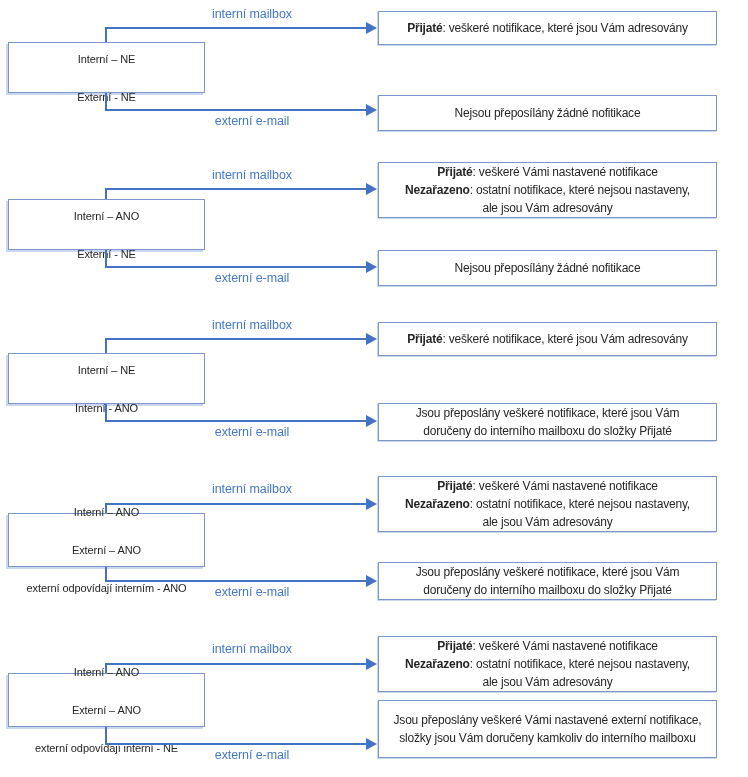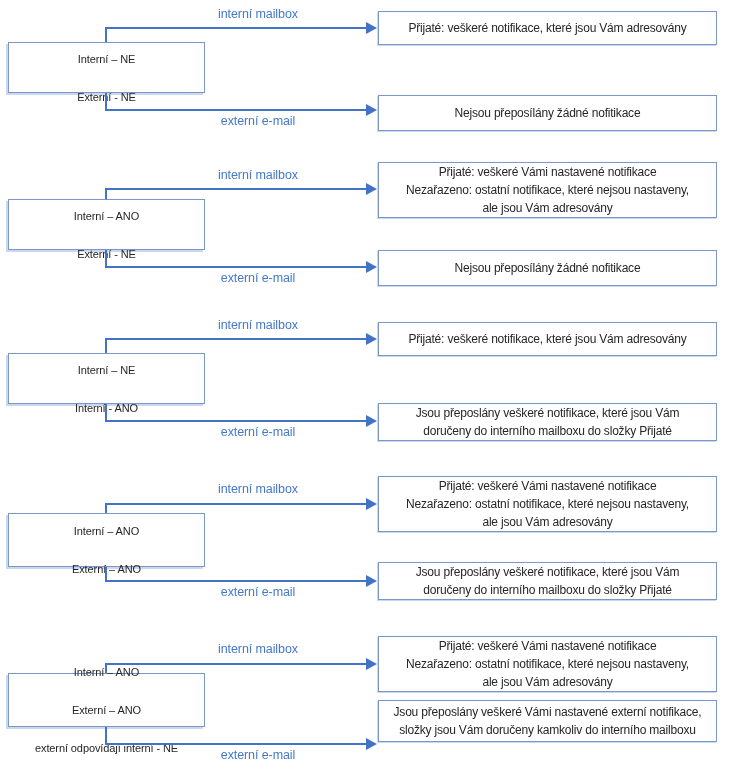--- a/index.html
+++ b/index.html
@@ -18,30 +18,30 @@
   }
   .rbox{
     position:absolute;left:378px;width:339px;box-sizing:border-box;
     border:1px solid var(--box-border,#7B96C9);
     box-shadow:-1px 1px 0 var(--box-shadow,#CBD7EE);
     background:#fff;
     display:flex;flex-direction:column;justify-content:center;align-items:center;
   }
   .sl{font-size:11px;line-height:18px;white-space:nowrap;text-align:center;margin-top:20px;}
   .tl{font-size:12px;line-height:18px;white-space:nowrap;text-align:center;letter-spacing:-0.2px;}
-  .tl b{font-weight:400;}
+  .tl b{font-weight:700;}
   .hline{position:absolute;left:105px;width:261px;height:2px;background:var(--accent-line,#4472C4);}
   .vline{position:absolute;left:105px;width:2px;background:var(--accent-line,#4472C4);}
   .ahead{
     position:absolute;left:366px;width:0;height:0;
     border-top:6px solid transparent;border-bottom:6px solid transparent;
     border-left:11px solid var(--accent-line,#4472C4);
   }
   .label{
-    position:absolute;left:150px;width:216px;text-align:center;
+    position:absolute;left:144px;width:216px;text-align:center;
     font-size:12.5px;line-height:16px;color:var(--label-text,#4579CB);white-space:nowrap;
   }
 </style>
 </head>
 <body>
 
 <div class="canvas">
 
   
   <div style="display:contents">
@@ -119,20 +119,21 @@
     <div class="vline" style="top:504px;height:9px"></div>
     <div class="ahead" style="top:498px"></div>
     <div class="rbox" style="top:476px;height:56px">
       <div class="tl"><b>Přijaté</b><span>: veškeré Vámi nastavené notifikace</span></div>
       <div class="tl"><b>Nezařazeno</b><span>: ostatní notifikace, které nejsou nastaveny,</span></div>
       <div class="tl"><b></b><span>ale jsou Vám adresovány</span></div>
     </div>
     <div class="lbox" style="top:513px;height:54px">
       <div class="sl">Interní – ANO</div>
       <div class="sl">Externí – ANO</div>
+      <div class="sl">externí odpovídají interním - ANO</div>
     </div>
     <div class="vline" style="top:567px;height:14px"></div>
     <div class="hline" style="top:580px"></div>
     <div class="ahead" style="top:575px"></div>
     <div class="label" style="top:584px">externí e-mail</div>
     <div class="rbox" style="top:562px;height:38px">
       <div class="tl"><b></b><span>Jsou přeposlány veškeré notifikace, které jsou Vám</span></div>
       <div class="tl"><b></b><span>doručeny do interního mailboxu do složky Přijaté</span></div>
     </div>
   </div>
@@ -150,19 +151,19 @@
     </div>
     <div class="lbox" style="top:673px;height:54px">
       <div class="sl">Interní – ANO</div>
       <div class="sl">Externí – ANO</div>
       <div class="sl">externí odpovídají interní - NE</div>
     </div>
     <div class="vline" style="top:727px;height:17px"></div>
     <div class="hline" style="top:743px"></div>
     <div class="ahead" style="top:738px"></div>
     <div class="label" style="top:747px">externí e-mail</div>
-    <div class="rbox" style="top:700px;height:42px">
+    <div class="rbox" style="top:700px;height:58px">
       <div class="tl"><b></b><span>Jsou přeposlány veškeré Vámi nastavené externí notifikace,</span></div>
       <div class="tl"><b></b><span>složky jsou Vám doručeny kamkoliv do interního mailboxu</span></div>
     </div>
   </div>
 
 </div>
 
 </body></html>

